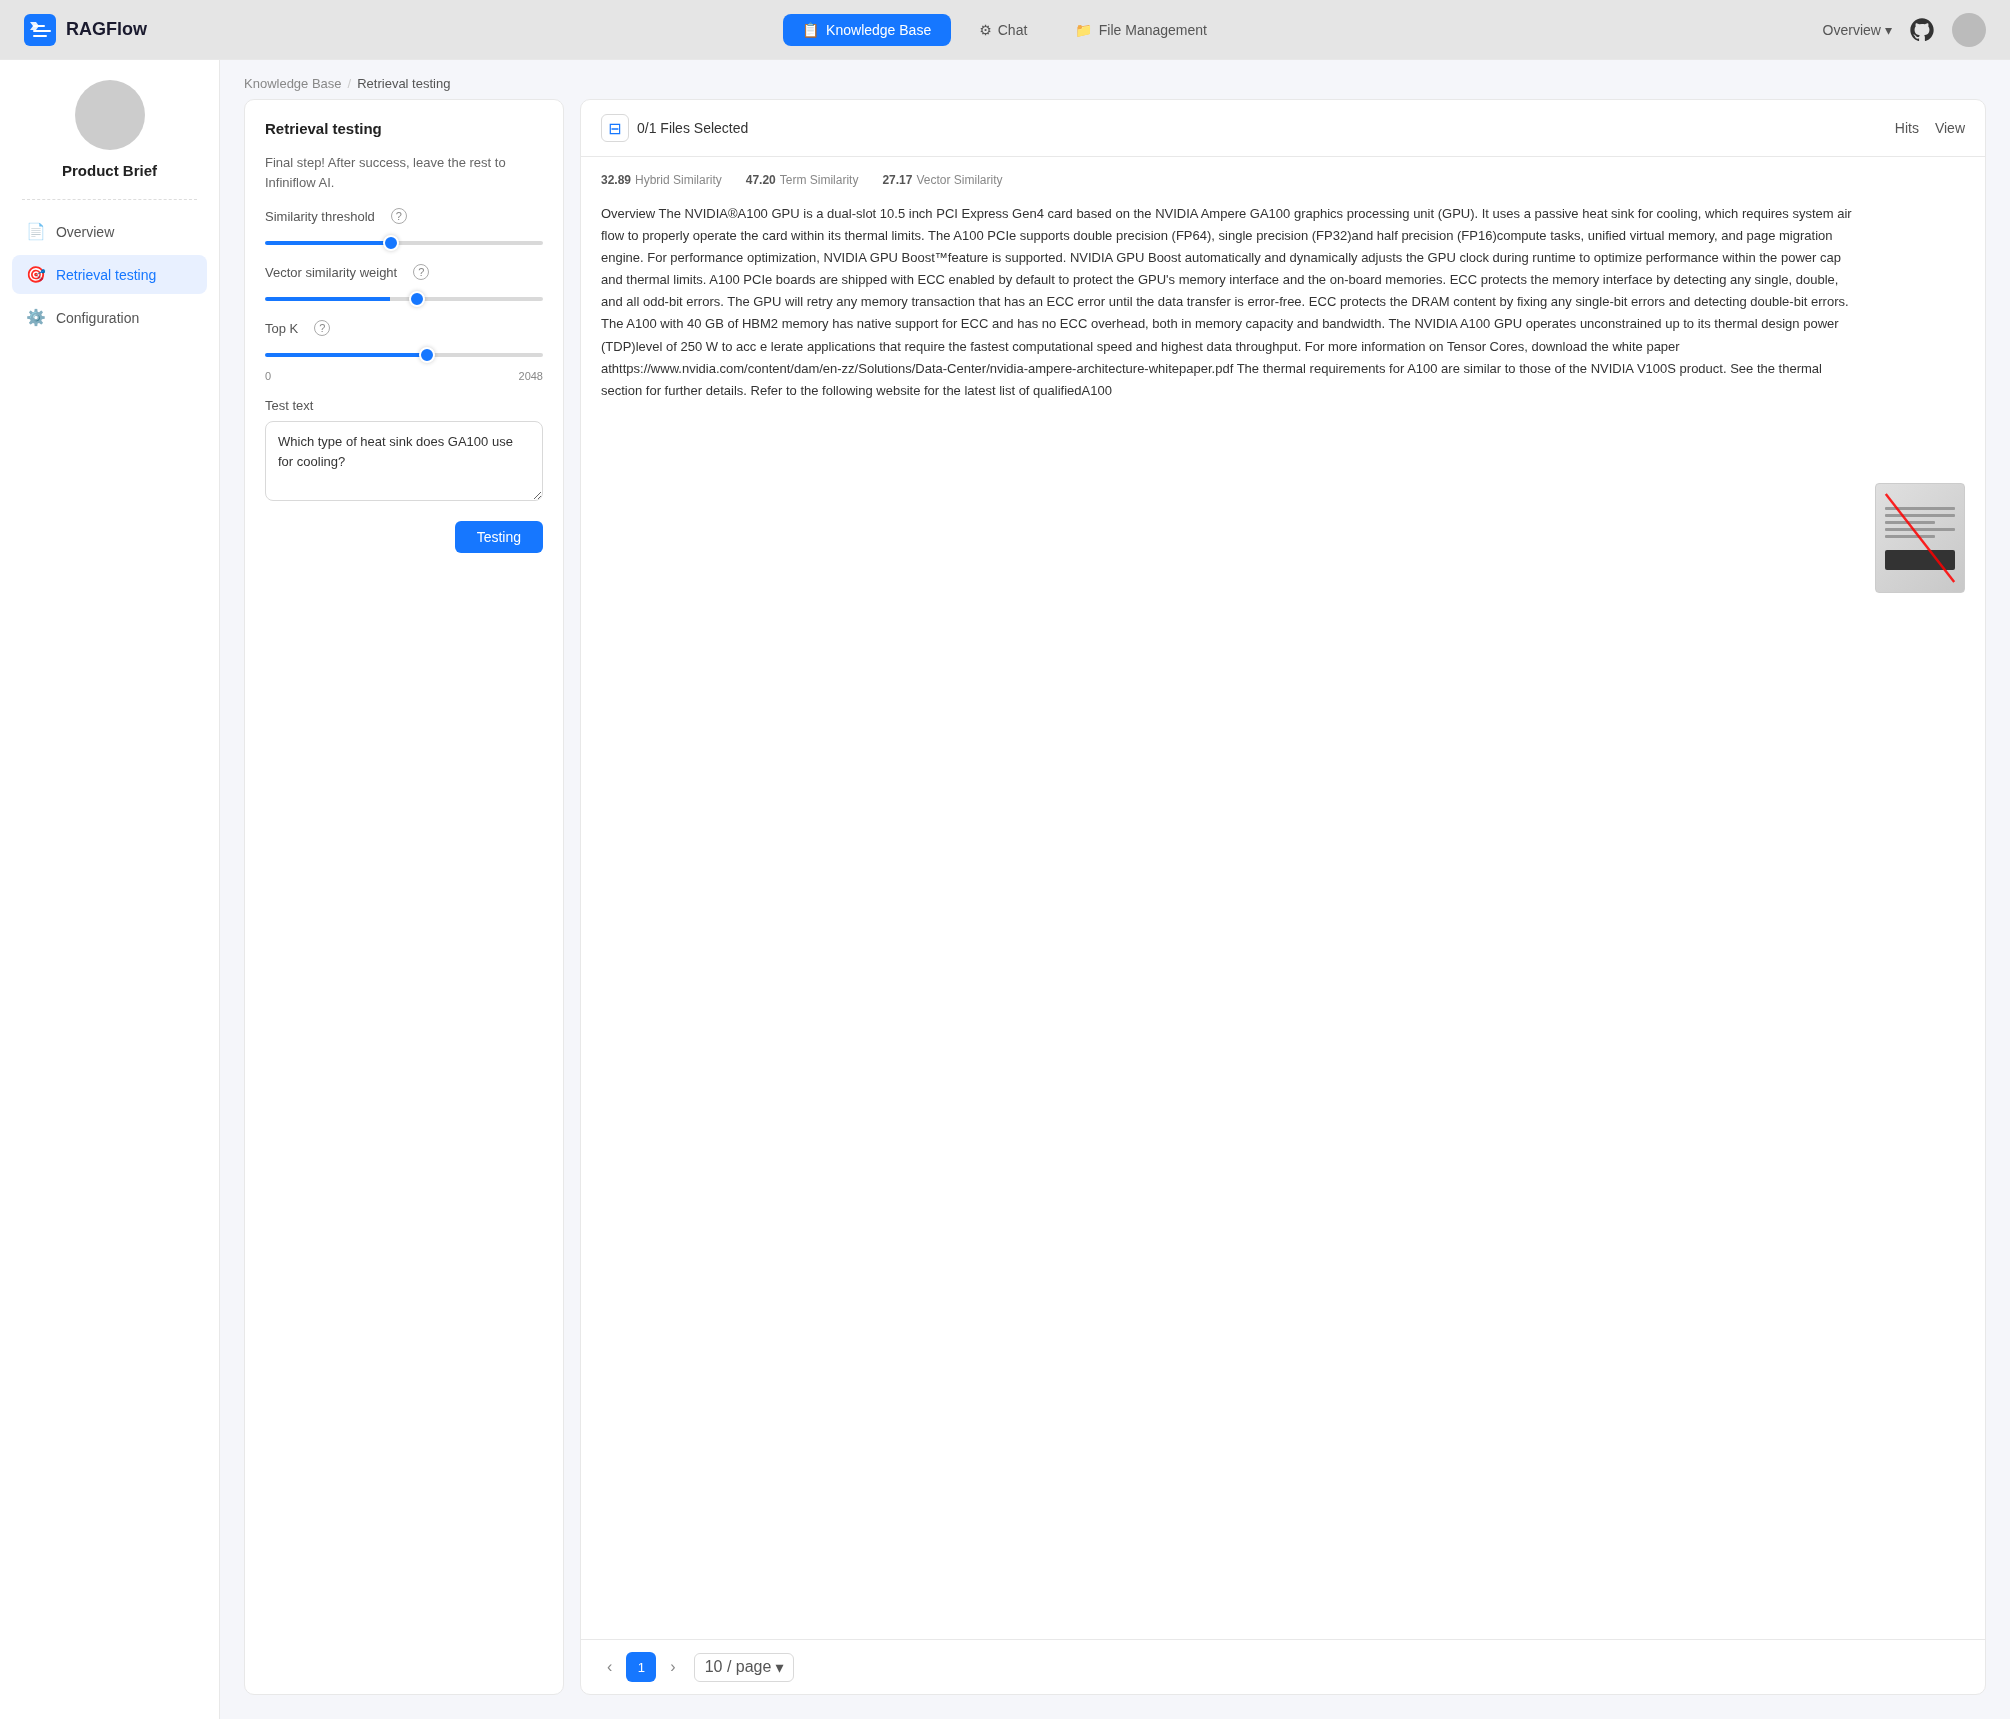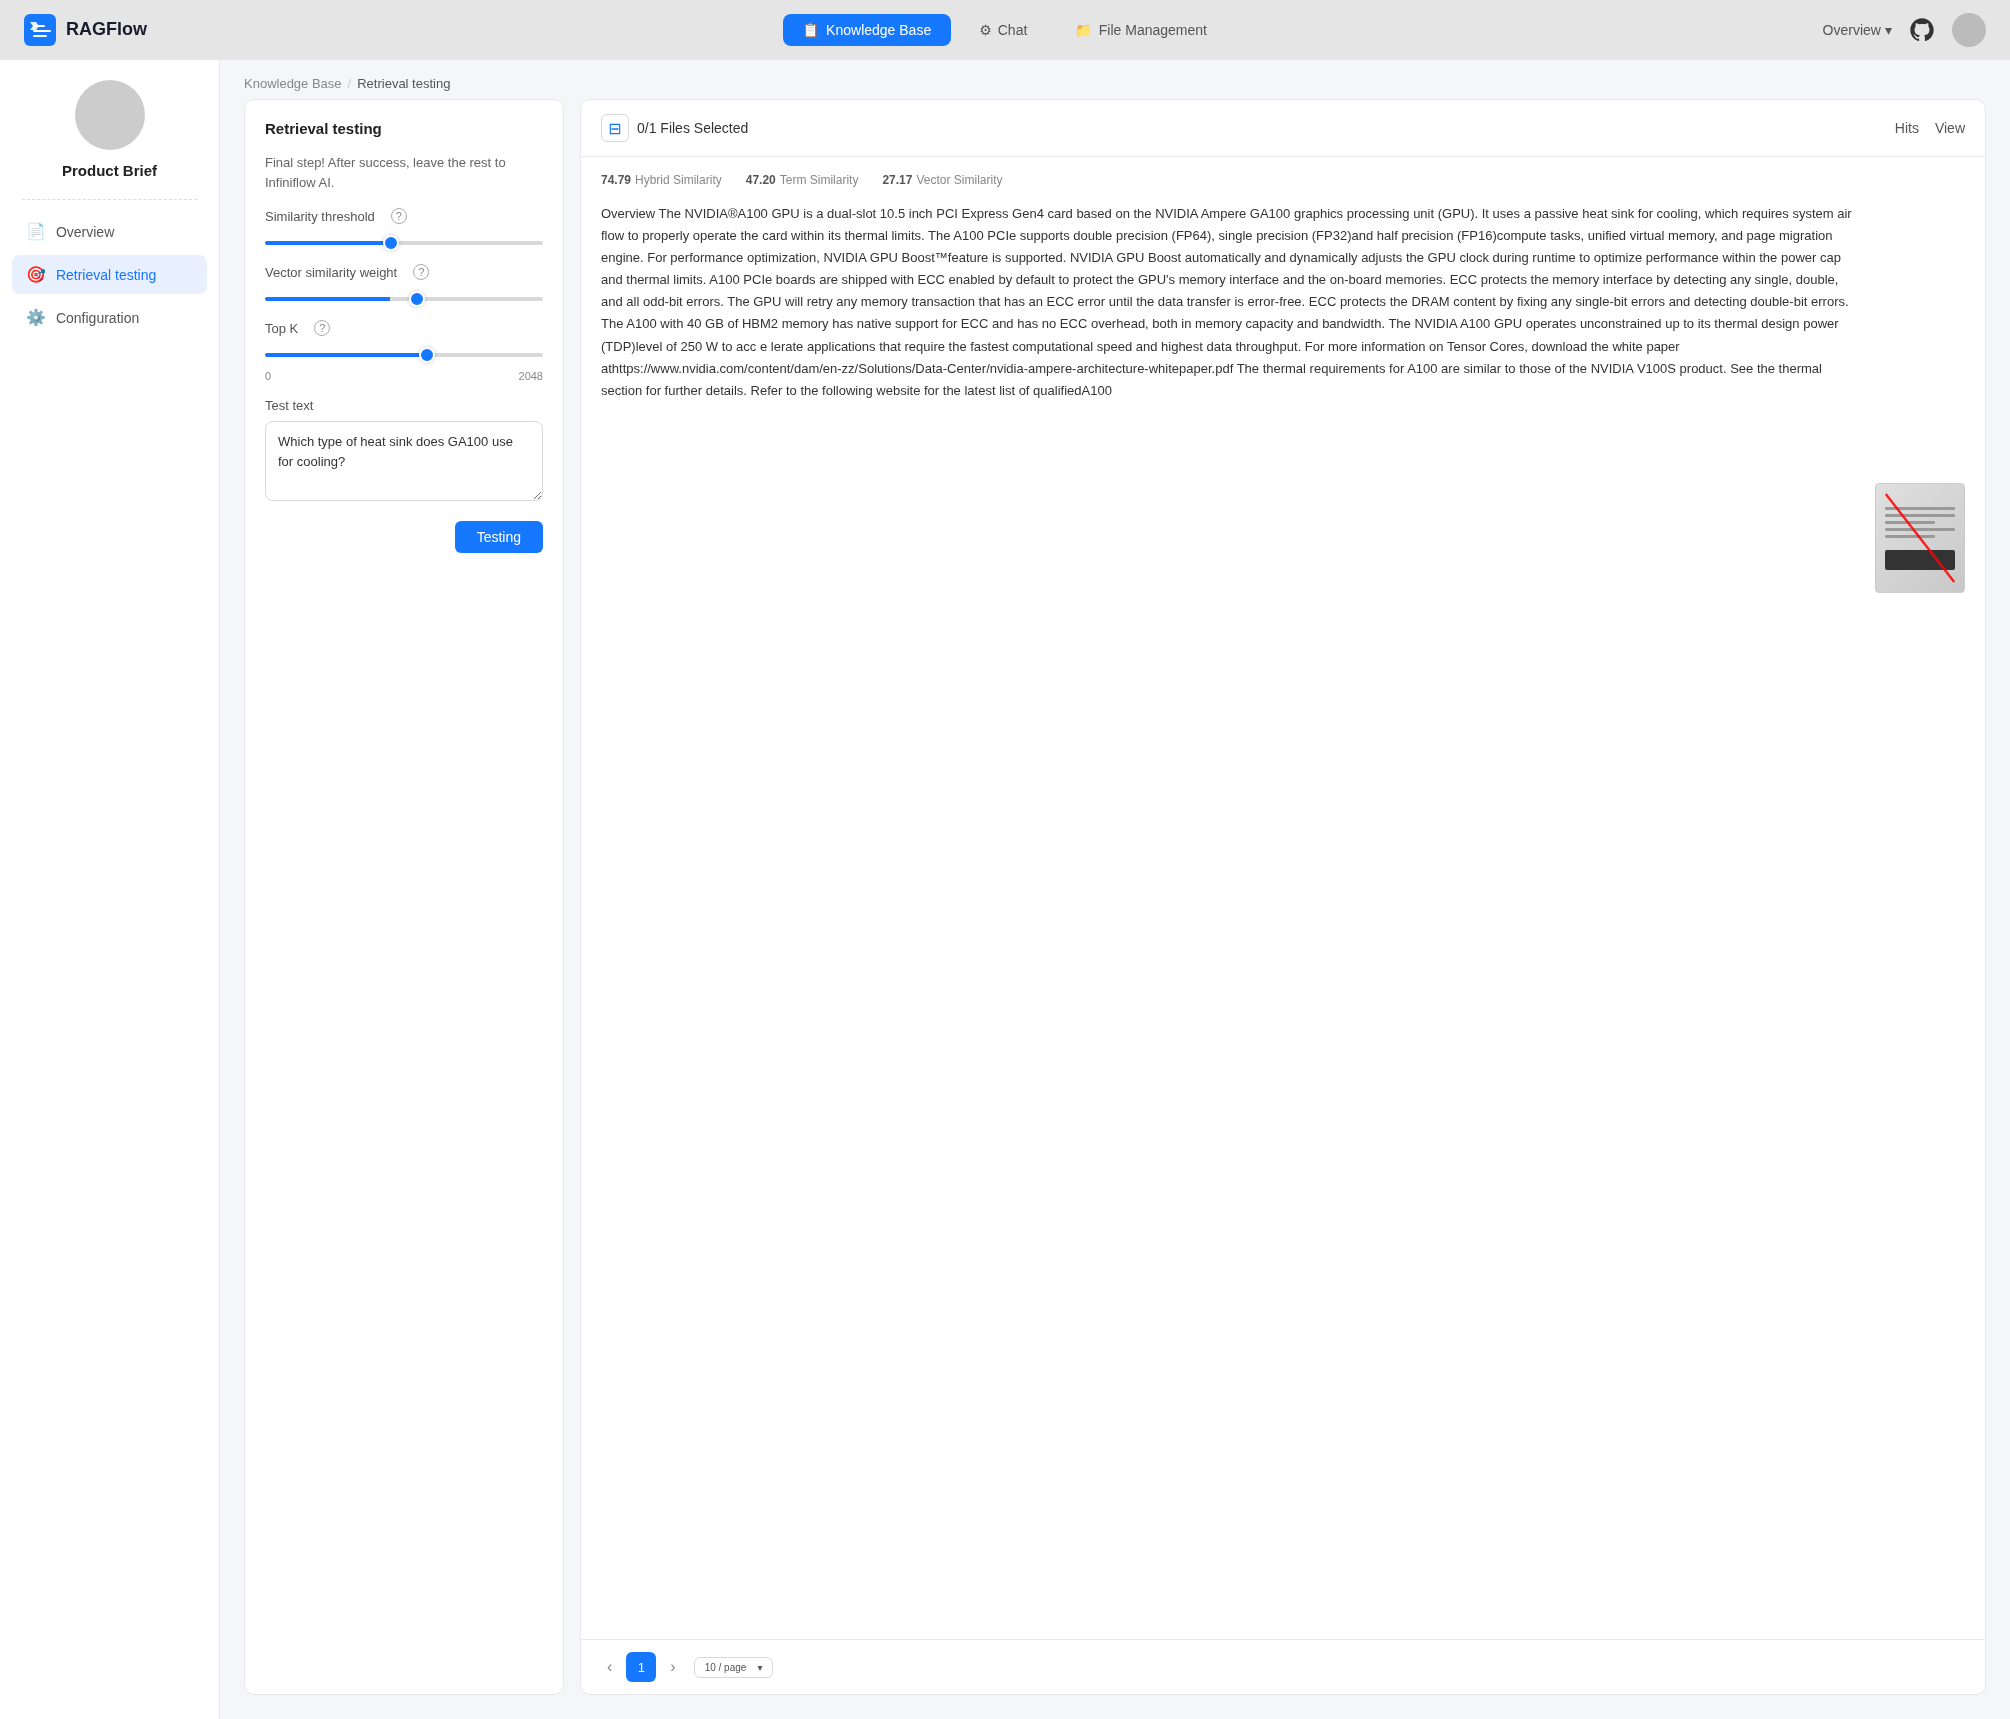--- a/index.html
+++ b/index.html
@@ -162,22 +162,22 @@
       border-top: 1px solid #e8e8e8;
     }
     .pagination { display: flex; align-items: center; gap: 8px; }
     .page-arrow { cursor: pointer; color: #888; font-size: 16px; padding: 4px 6px; border-radius: 4px; }
     .page-btn {
       width: 30px; height: 30px; display: flex; align-items: center; justify-content: center;
       border-radius: 6px; font-size: 13px; cursor: pointer;
     }
     .page-btn.active { background: #1677ff; color: #fff; }
     .per-page-select {
-      display: flex; align-items: center; gap: 11px; cursor: pointer;
-      font-size: 10px; color: #555; border: 1px solid #d9d9d9; border-radius: 6px; padding: 4px 10px;
+      display: flex; align-items: center; gap: 4px; cursor: pointer;
+      font-size: 16px; color: #555; border: 1px solid #d9d9d9; border-radius: 6px; padding: 4px 10px;
     }
   </style>
 </head>
 <body>
 
 <nav class="top-nav">
   <div class="logo-area">
 
     <svg class="logo-icon" viewBox="0 0 32 32" fill="none" xmlns="http://www.w3.org/2000/svg">
       <rect width="32" height="32" rx="6" fill="#1677ff"></rect>
@@ -302,21 +302,21 @@
             <div class="file-icon-btn">⊟</div>
             <span class="files-selected-text">0/1 Files Selected</span>
           </div>
           <span class="hits-label">Hits</span>
           <span class="view-label">View</span>
         </div>
 
         <div class="result-area">
           <div class="similarity-scores">
             <div class="score-item">
-              <span class="score-value">74.79</span>
+              <span class="score-value">32.89</span>
               <span>Hybrid Similarity</span>
             </div>
             <div class="score-item">
               <span class="score-value">47.20</span>
               <span>Term Similarity</span>
             </div>
             <div class="score-item">
               <span class="score-value">27.17</span>
               <span>Vector Similarity</span>
             </div>

